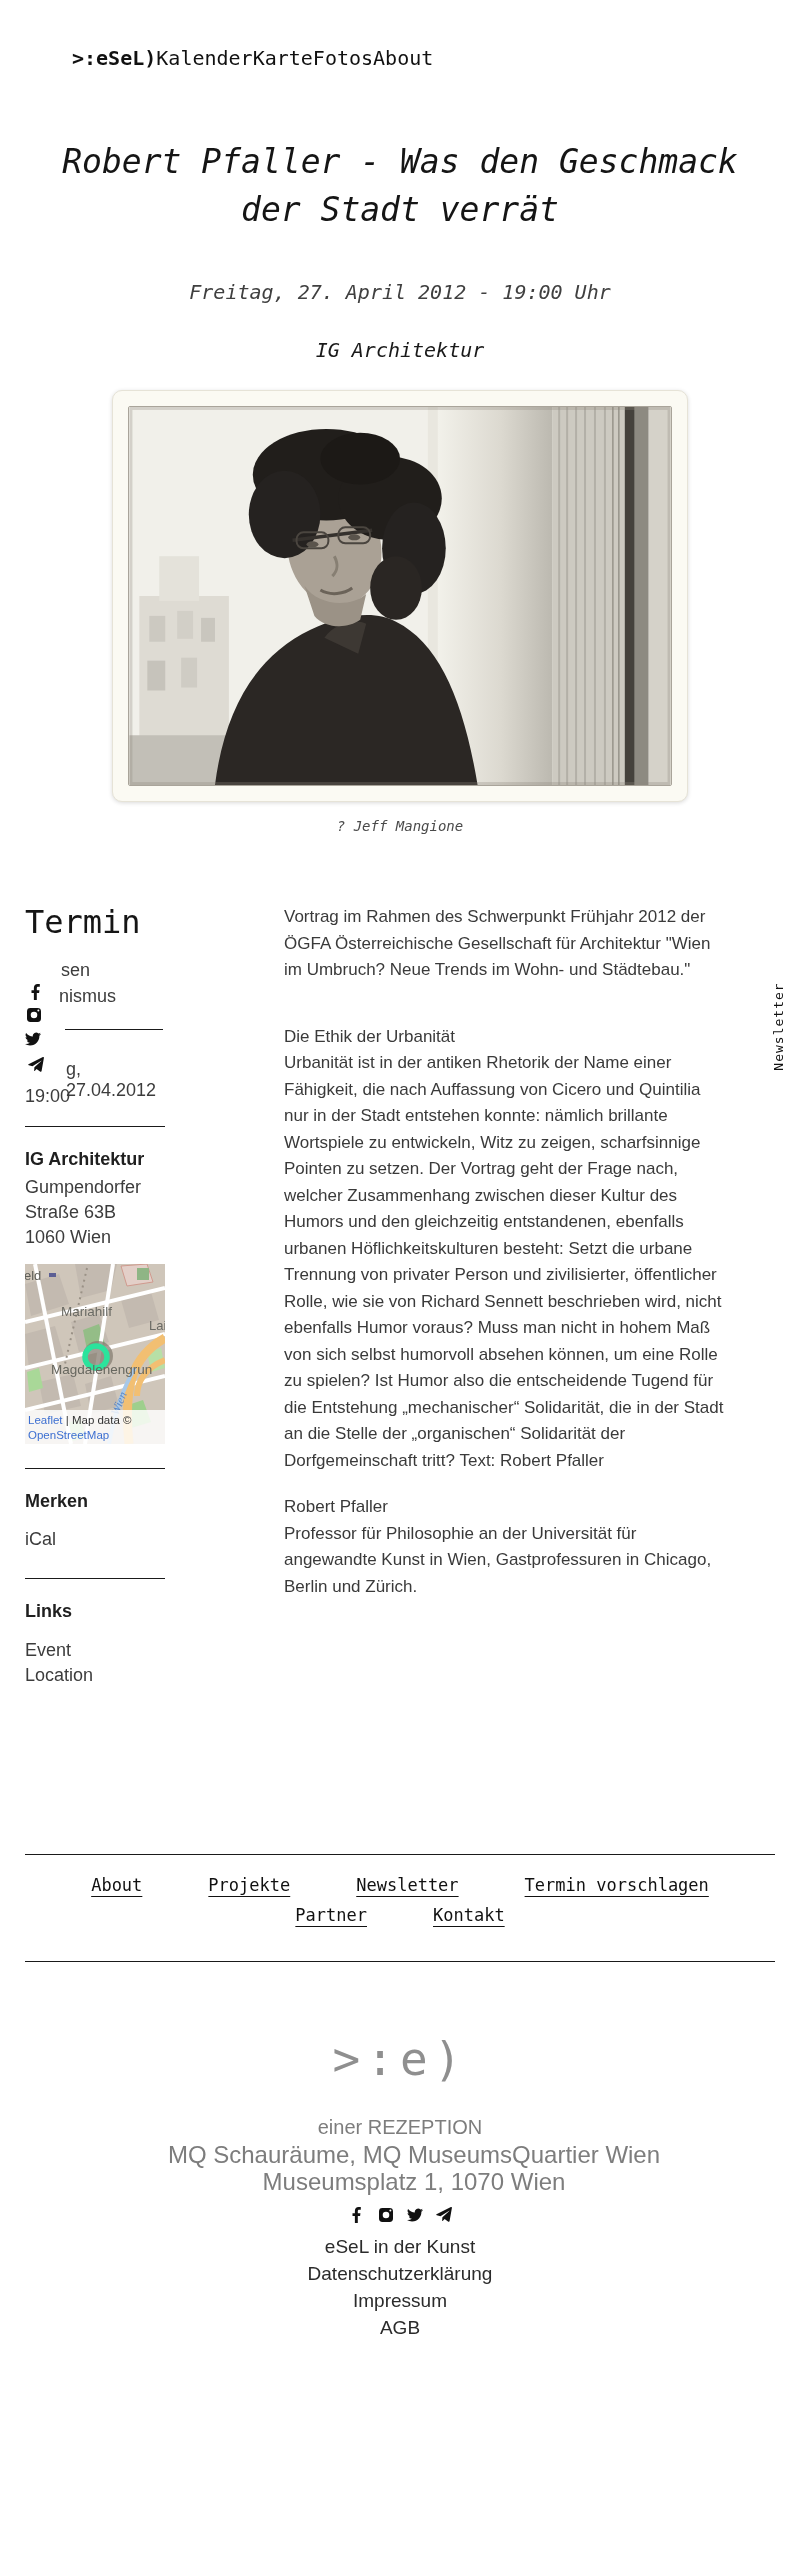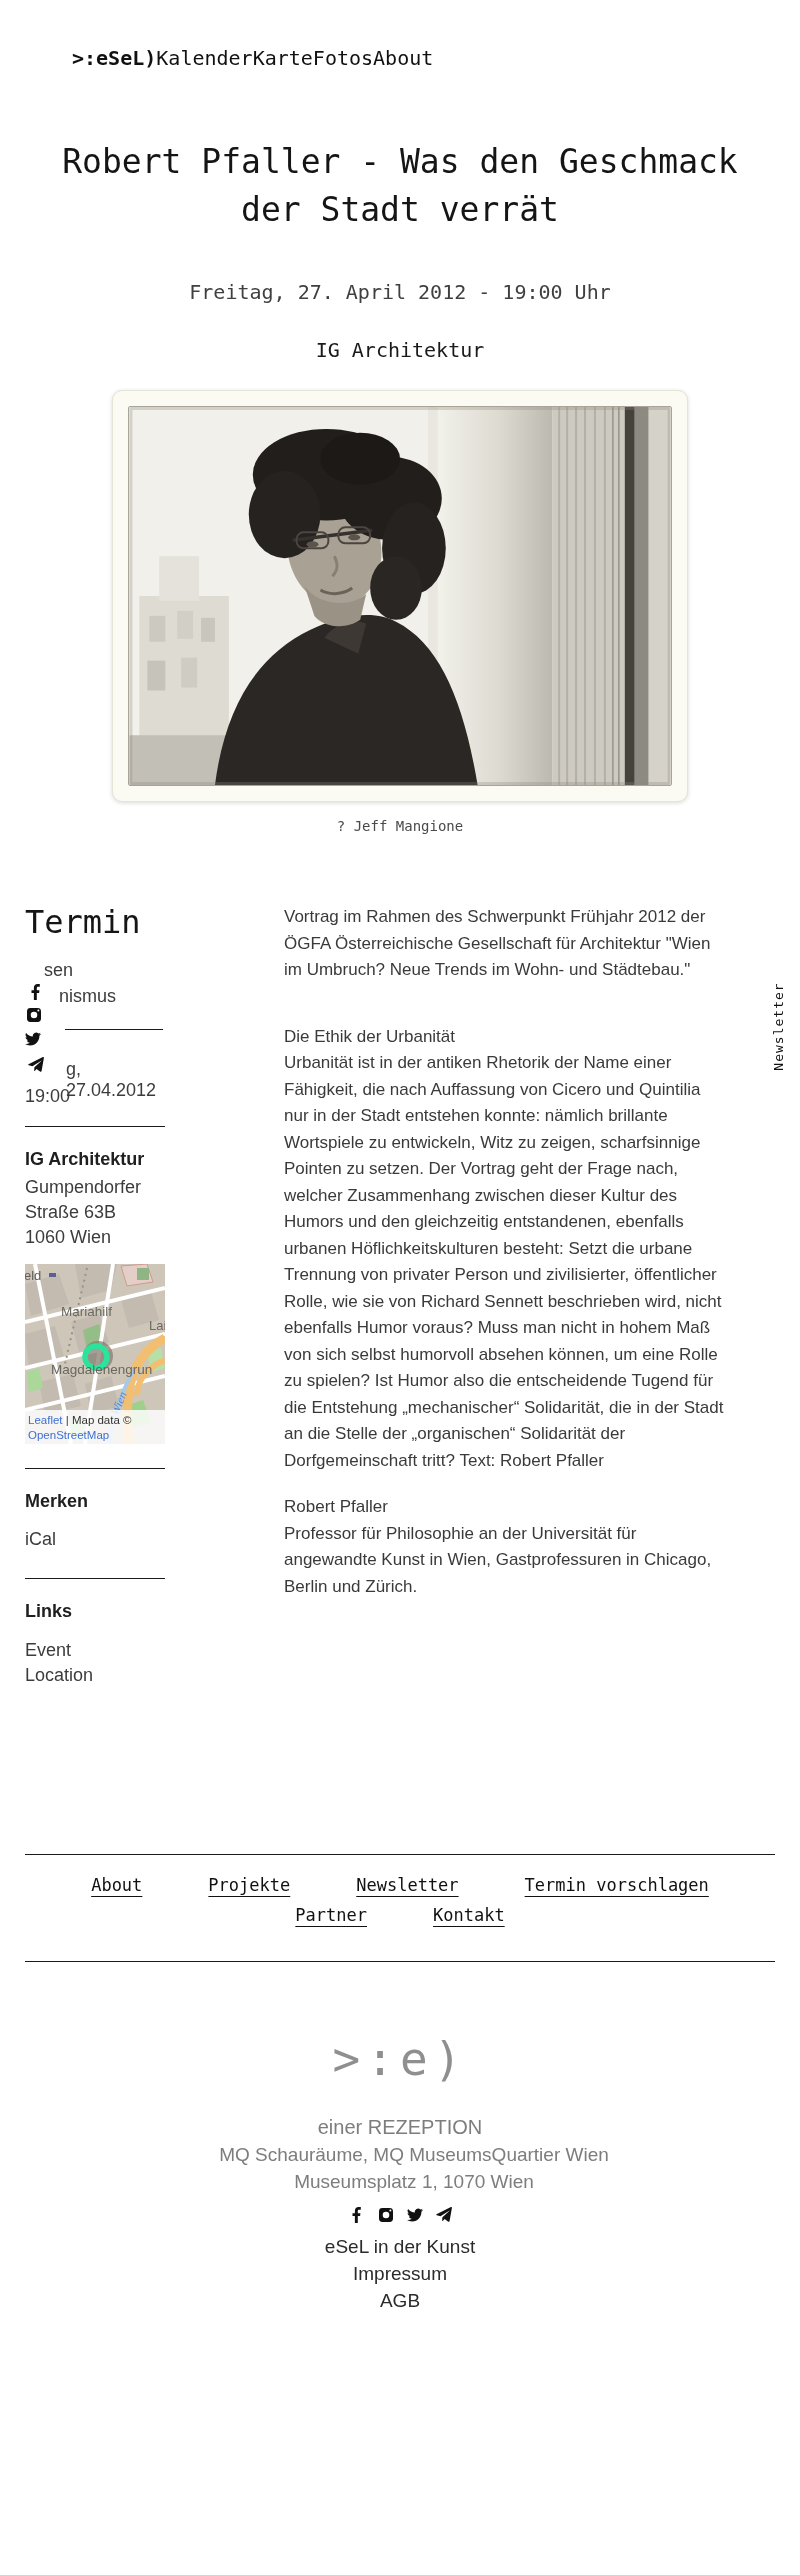--- a/index.html
+++ b/index.html
@@ -9,38 +9,38 @@
     font-family:"Liberation Sans", sans-serif; color:#333;
   }
 
   
   .topnav { display:flex; align-items:baseline; padding:46px 0 0 72px;
             font-family:"DejaVu Sans Mono", monospace; font-size:20px; color:#111; }
   .topnav .logo { font-weight:bold; }
   .topnav a { color:#111; text-decoration:none; cursor:pointer; }
 
   
-  .event-header { text-align:center; margin-top:68px; }
+  .event-header { text-align:center; margin-top:68px;font-style:italic; }
   .event-title { font-family:"DejaVu Sans Mono", monospace; font-size:33px; line-height:48px;
                  font-weight:normal; color:#151515; white-space:pre-line; }
   .event-date  { font-family:"DejaVu Sans Mono", monospace; font-size:20px; color:#404040; margin-top:46px; }
   .event-venue { font-family:"DejaVu Sans Mono", monospace; font-size:20px; color:#1a1a1a; margin-top:34px; }
 
   .photo-card { width:576px; margin:28px auto 0; background:#fbfaf3; border:1px solid #e6e3d7;
                 border-radius:10px; padding:15px; box-shadow:0 1px 4px rgba(0,0,0,.15); }
   .photo-card svg { display:block; border:1px solid #a9a49a; border-radius:2px; }
   .photo-caption { font-family:"DejaVu Sans Mono", monospace; font-size:14px; color:#4a4a4a; margin-top:16px; }
 
   
   .main { display:flex; align-items:flex-start; margin-top:70px; min-height:950px; position:relative; }
   .sidebar { width:140px; margin-left:25px; flex:none; }
   .sb-heading { font-family:"DejaVu Sans Mono", monospace; font-size:32px; color:#151515; line-height:36px; }
   .sb-cluster { position:relative; height:150px; margin-top:20px; font-size:18px; color:#3c3c3c; }
   .sb-cluster .ic { position:absolute; width:16px; height:16px; color:#111; cursor:pointer; }
-  .frag-1 { position:absolute; left:19px; top:0; }
+  .frag-1 { position:absolute; left:36px; top:0; }
   .frag-2 { position:absolute; left:34px; top:26px; }
   .partial-rule { position:absolute; left:40px; top:69px; width:98px; height:1px; background:#1a1a1a; }
   .frag-date { position:absolute; left:41px; top:99px; }
   .frag-time { position:absolute; left:0; top:126px; }
   .rule { width:140px; height:1px; background:#1a1a1a; }
   .rule.mt16 { margin-top:16px; } .rule.mt24 { margin-top:24px; } .rule.mt28 { margin-top:28px; }
   .sb-venue { margin-top:20px; font-size:18px; line-height:25px; color:#3c3c3c; }
   .sb-venue .vname { font-weight:bold; color:#1f1f1f; margin-bottom:3px; }
   .sb-bold { font-weight:bold; font-size:18px; color:#1f1f1f; margin-top:22px; }
   .sb-link { font-size:18px; color:#3c3c3c; margin-top:17px; cursor:pointer; }
@@ -62,21 +62,21 @@
   .fn-row { display:flex; justify-content:center; gap:66px;
             font-family:"DejaVu Sans Mono", monospace; font-size:17px; color:#111; }
   .fn-row.r1 { margin-top:20px; } .fn-row.r2 { margin-top:10px; }
   .fn-row a { color:#111; text-decoration:underline; text-underline-offset:5px; cursor:pointer; }
 
   
   .footer { text-align:center; }
   .f-logo { font-family:"DejaVu Sans Mono", monospace; font-size:46px; letter-spacing:6px;
             color:#8f8f8f; margin-top:70px; }
   .f-org  { font-size:20px; color:#7d7d7d; margin-top:28px; line-height:27px; }
-  .f-addr { font-size:19px; color:#7d7d7d; line-height:27px;padding-left:28px; }
+  .f-addr { font-size:24px; color:#7d7d7d; line-height:27px;padding-left:28px; }
   .f-icons { display:flex; justify-content:center; gap:13px; margin-top:12px; }
   .f-icons .ic { width:16px; height:16px; color:#111; cursor:pointer; }
   .f-links { margin-top:10px; font-size:19px; line-height:27px; color:#2b2b2b; }
   .f-links div { cursor:pointer; }
 </style>
 </head>
 <body>
 
 <svg width="0" height="0" style="position:absolute">
   <defs>
@@ -330,16 +330,17 @@
       </svg>
     <svg class="ic" viewBox="0 0 16 16" fill="currentColor">
         <use href="#i-tw"></use>
       </svg>
     <svg class="ic" viewBox="0 0 16 16" fill="currentColor">
         <use href="#i-tg"></use>
       </svg>
   </div>
   <div class="f-links">
     <div>eSeL in der Kunst</div>
+    <div>Datenschutzerklärung</div>
     <div>Impressum</div>
     <div>AGB</div>
   </div>
 </footer>
 
 </body></html>

